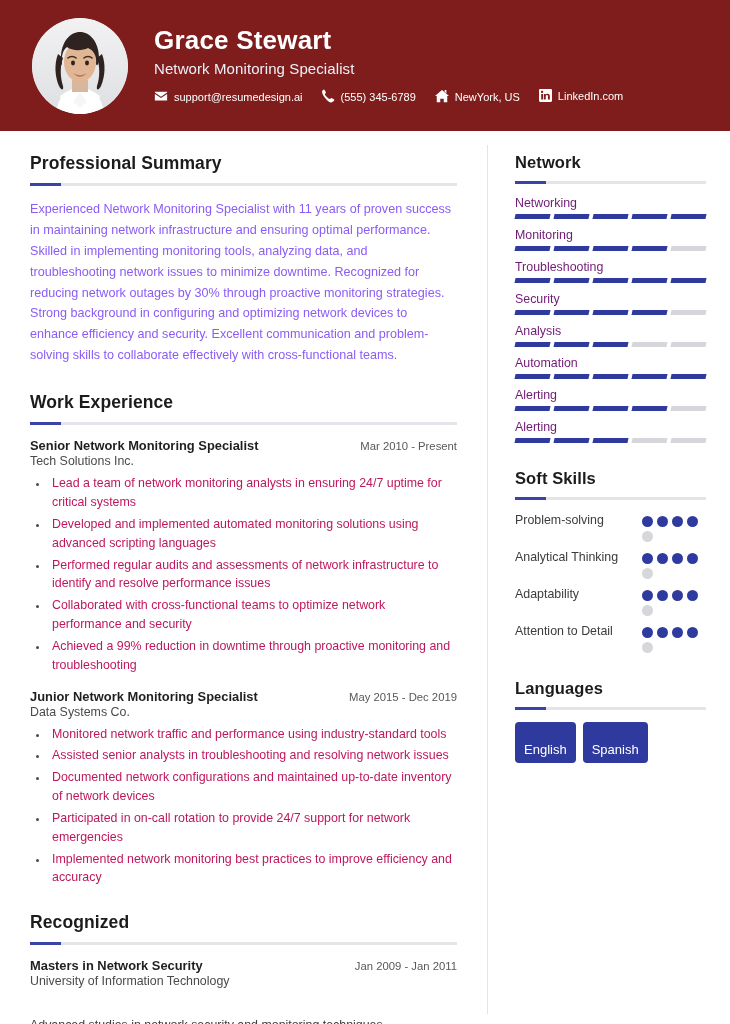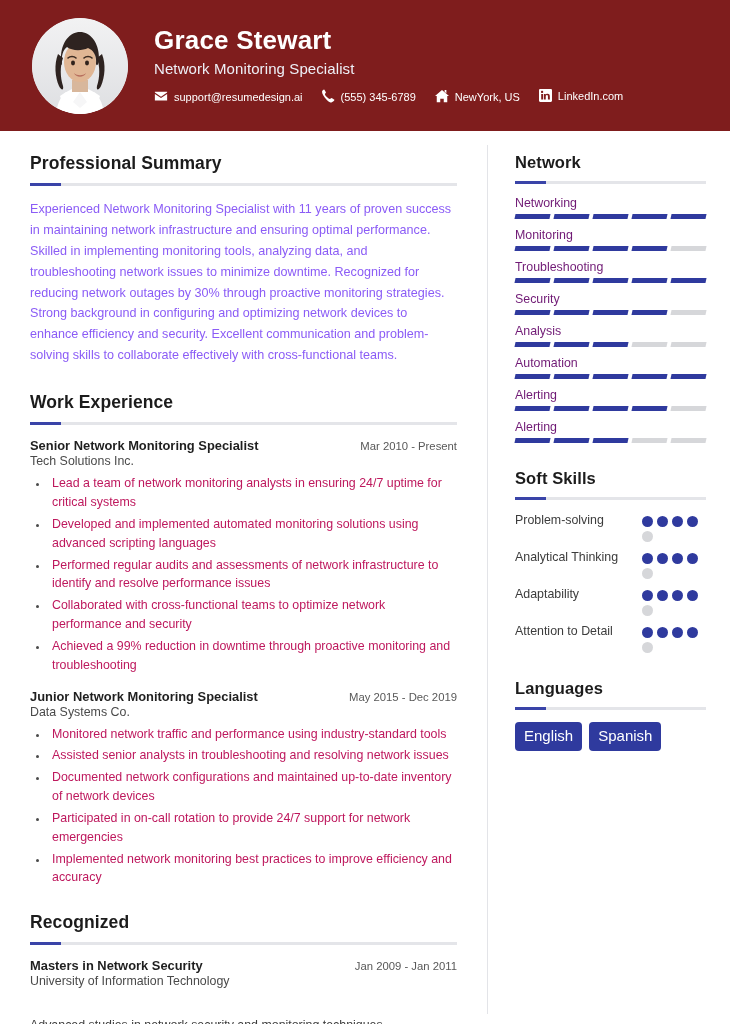--- a/index.html
+++ b/index.html
@@ -211,22 +211,22 @@
     border-radius: 50%;
     background: #d6d7da;
   }
   .dot.on { background: #2f3a9e; }
 
   
   .lang-wrap { display: flex; flex-wrap: wrap; gap: 7px; }
   .lang-chip {
     background: #2f3a9e;
     color: #ffffff;
-    font-size: 15px;
-    padding: 5px 9px 5px 9px;
+    font-size: 13px;
+    padding: 20px 9px 5px 9px;
     border-radius: 4px;
     line-height: 1.25;
   }
 </style>
 </head>
 <body>
 
 <div class="page">
 
   <div class="header">

